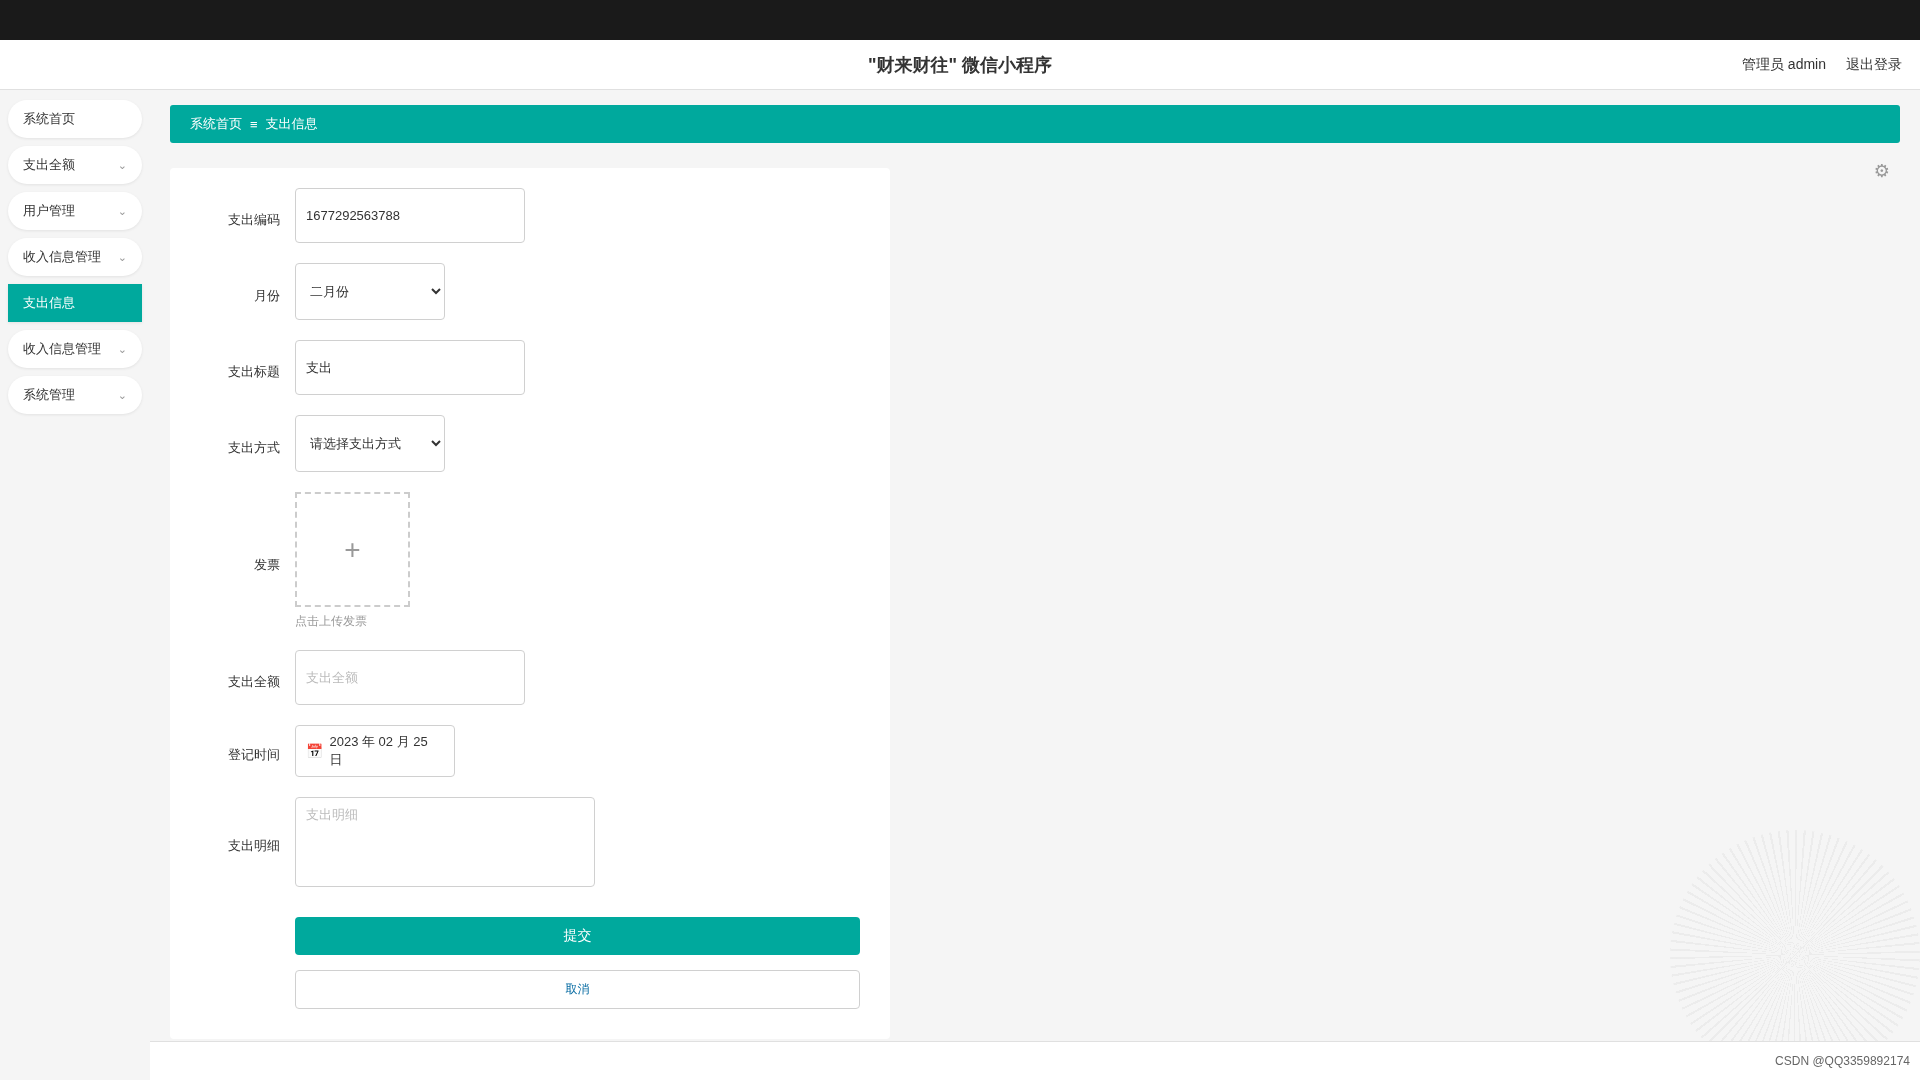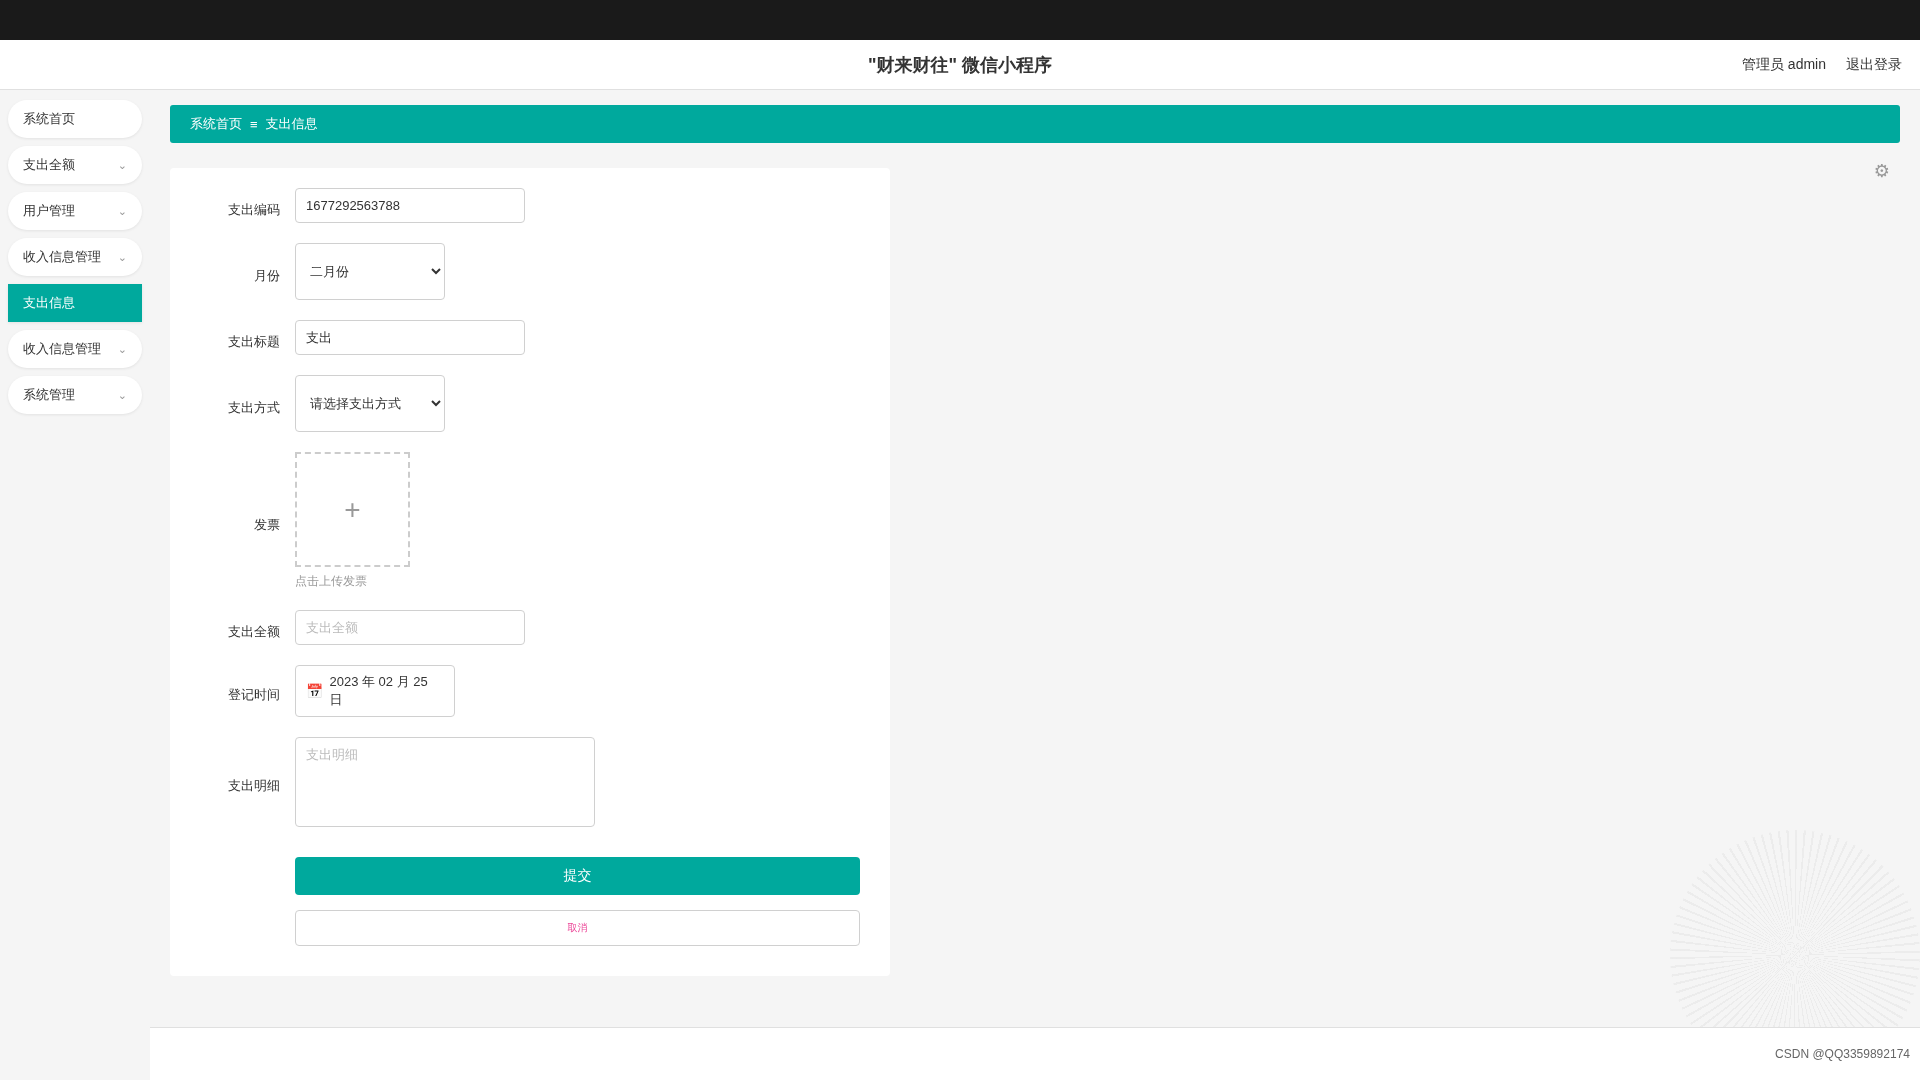--- a/index.html
+++ b/index.html
@@ -129,21 +129,21 @@
       padding-top: 8px;
       font-size: 13px;
       color: #333;
       text-align: right;
       margin-right: 15px;
       white-space: nowrap;
     }
     .form-input {
       flex: 1;
       max-width: 230px;
-      padding: 9px 10px;
+      padding: 19px 10px;
       border: 1px solid #d0d0d0;
       border-radius: 4px;
       font-size: 13px;
       color: #333;
       outline: none;
     }
     .form-input::placeholder {
       color: #bbb;
     }
 
@@ -224,25 +224,25 @@
       background: #00a99d;
       color: #fff;
       border: none;
       border-radius: 4px;
       padding: 10px 30px;
       font-size: 14px;
       cursor: pointer;
     }
     .btn-cancel {
       background: #fff;
-      color: #ec4899;
+      color: #0369a1;
       border: 1px solid #d0d0d0;
       border-radius: 4px;
       padding: 10px 30px;
-      font-size: 10px;
+      font-size: 12px;
       cursor: pointer;
     }
 
     
     .deco-circle {
       position: absolute;
       bottom: 0;
       right: 0;
       width: 250px;
       height: 250px;
@@ -251,21 +251,21 @@
       opacity: 0.7;
       pointer-events: none;
     }
 
     
     .csdn-bar {
       position: absolute;
       bottom: 0;
       right: 0;
       background: #fff;
-      padding: 19px 10px;
+      padding: 12px 10px;
       font-size: 12px;
       color: #666;
       border-top: 1px solid #e0e0e0;
       width: 100%;
       text-align: right;
     }
 
     
     .settings-icon-wrap {
       position: absolute;

